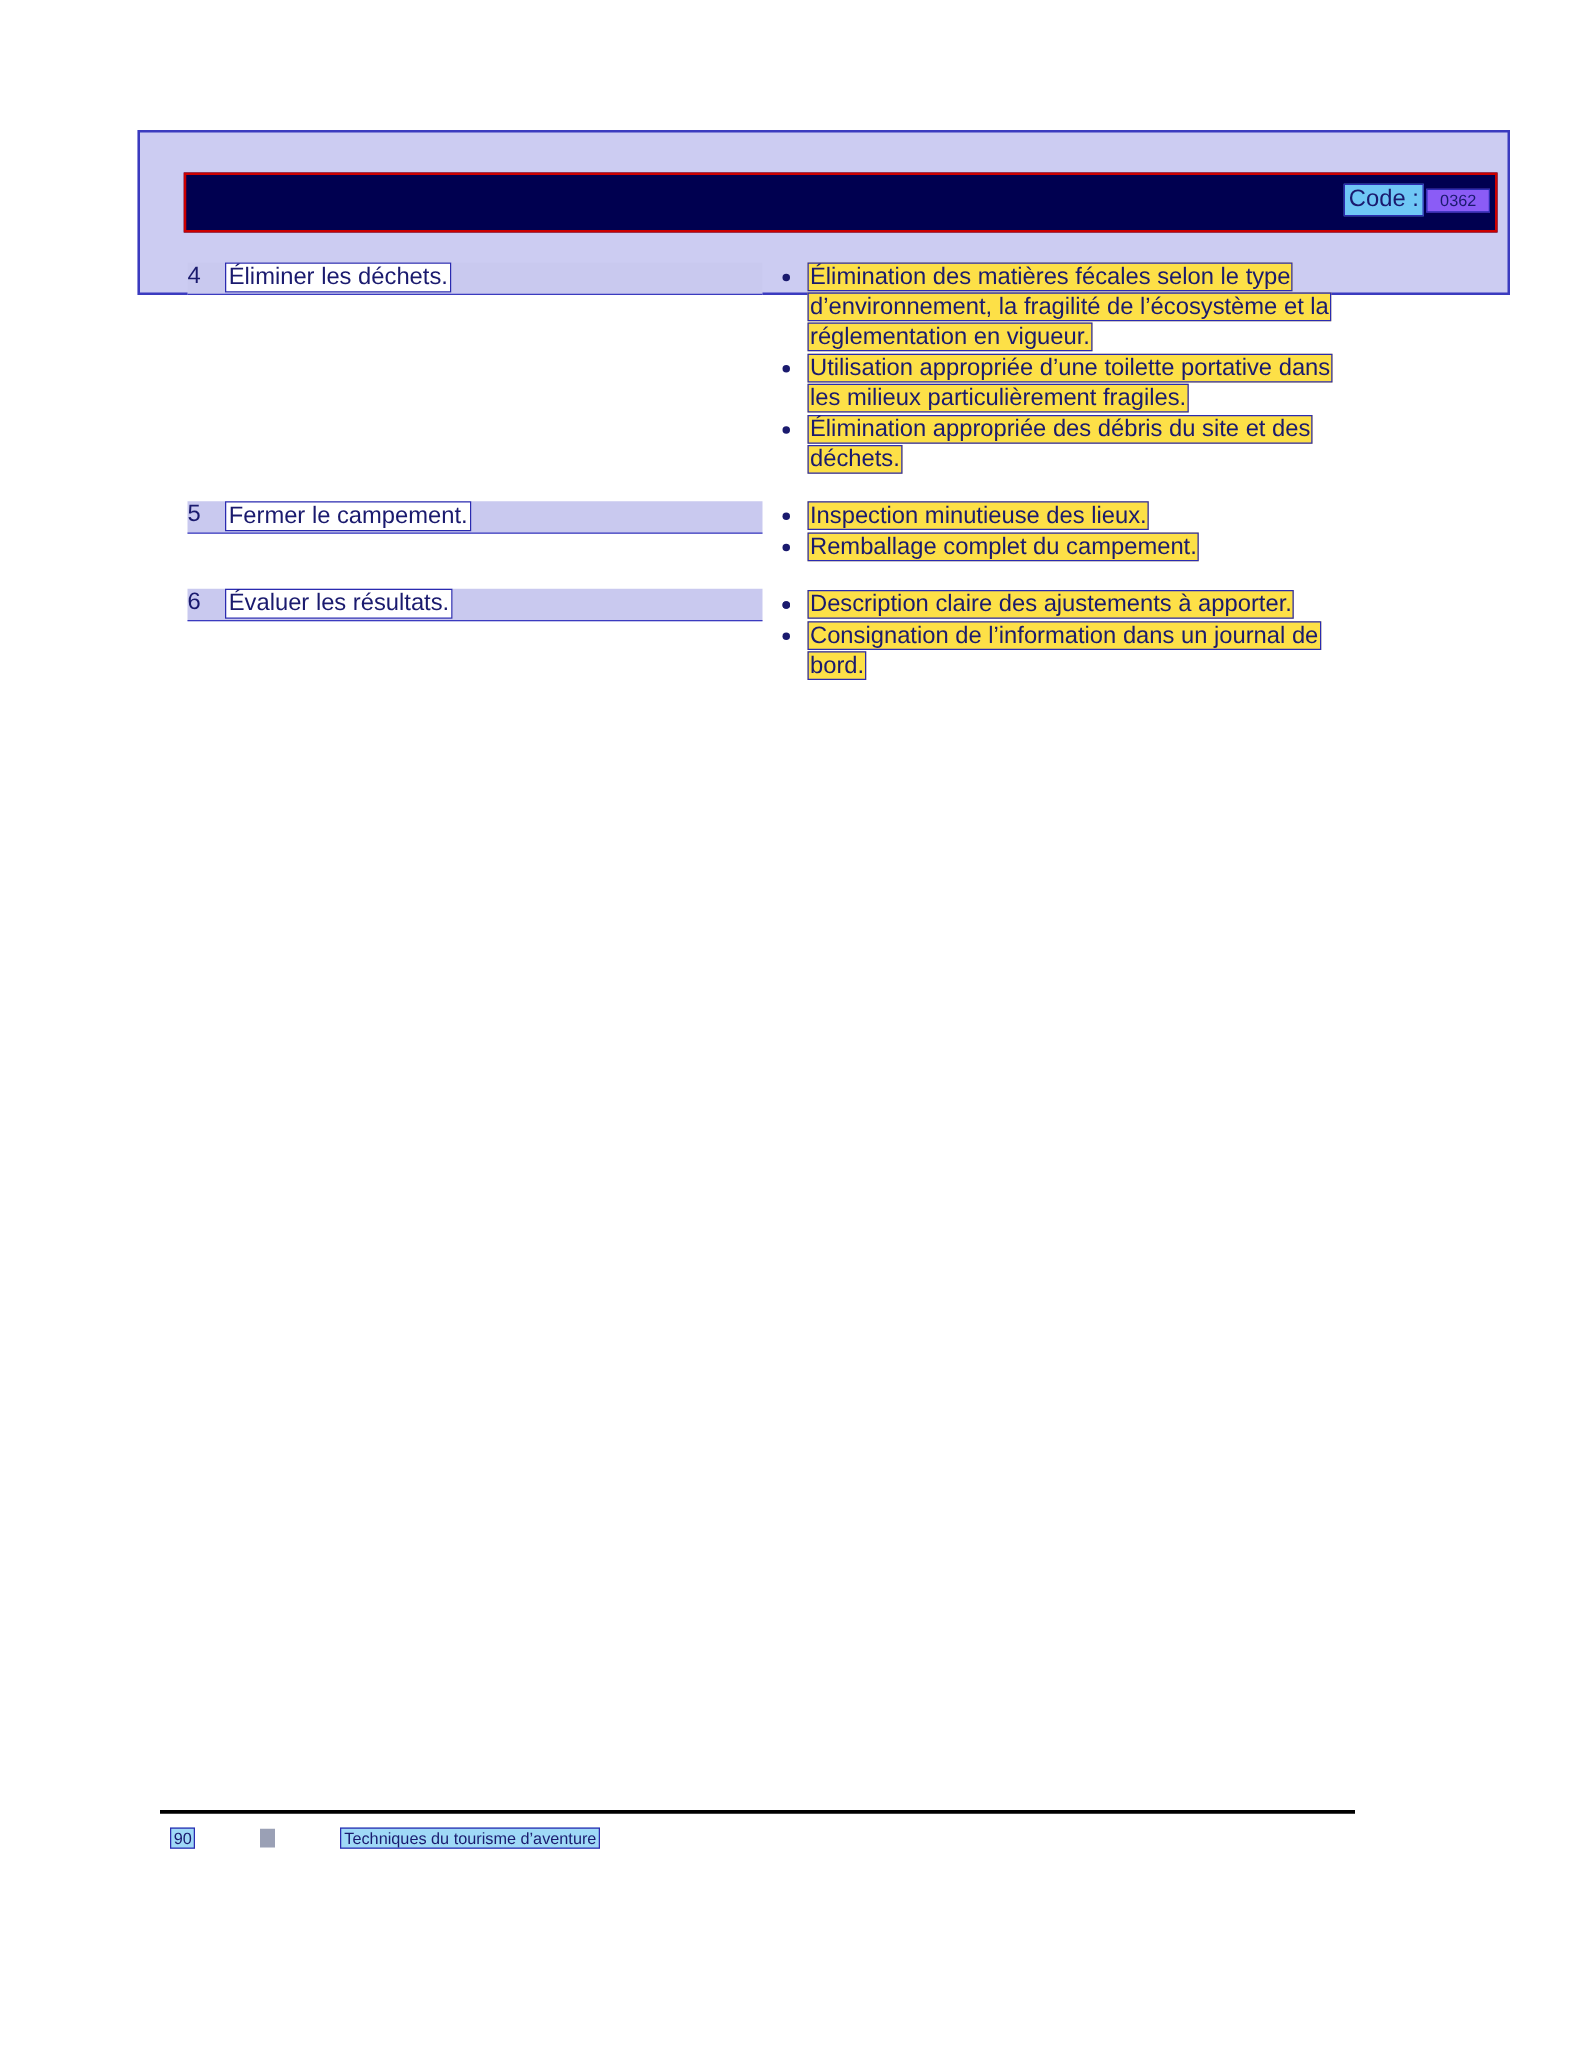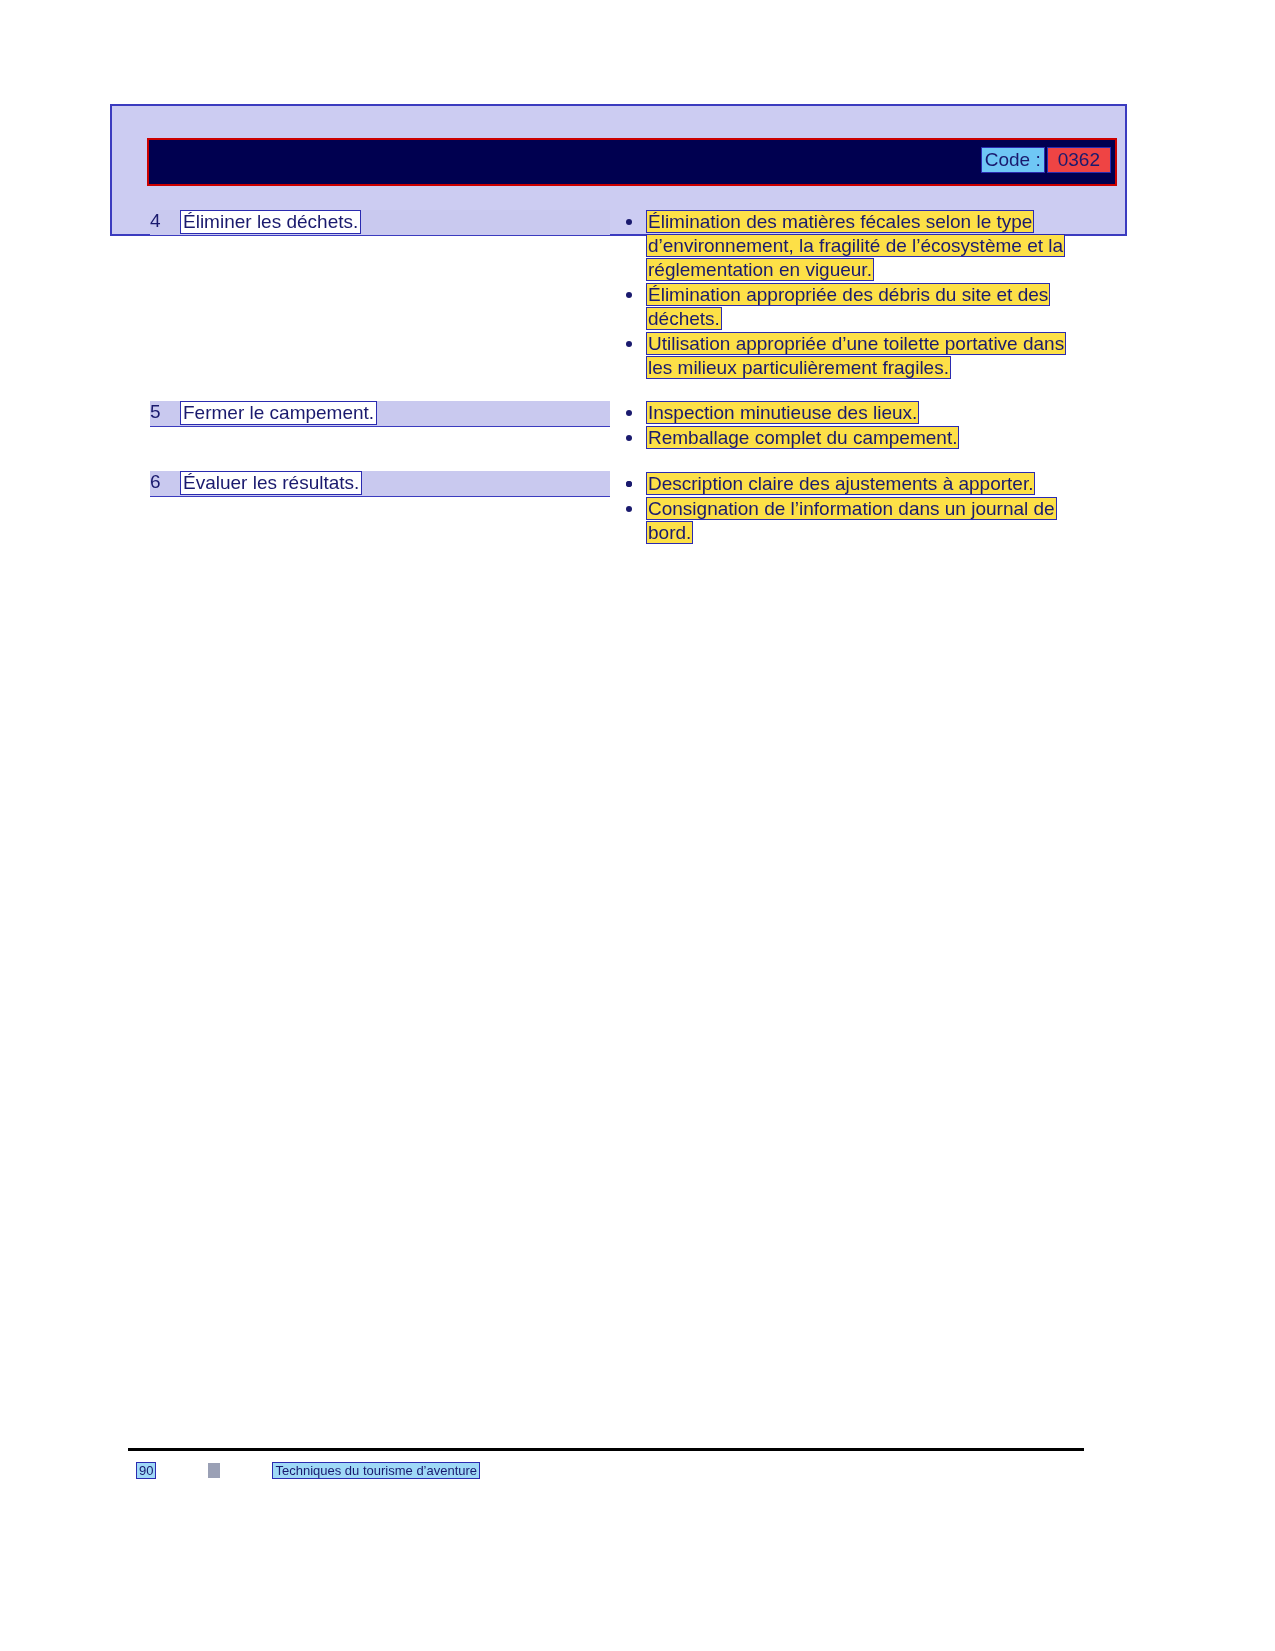--- a/index.html
+++ b/index.html
@@ -13,21 +13,21 @@
     position: relative;
     font-family: "Liberation Sans", sans-serif;
     color: #1a1a6e;
   }
 
   
   .header-frame {
     position: absolute;
     left: 110px;
     top: 104px;
-    width: 1017px;
+    width: 1098px;
     height: 132px;
     border: 2px solid #3b3bbf;
     background: #ccccf2;
     box-sizing: border-box;
   }
   .header-bar {
     position: absolute;
     left: 35px;
     top: 32px;
     right: 8px;
@@ -47,23 +47,23 @@
   .code-label {
     background: #6fc7f5;
     color: #1a1a6e;
     font-size: 19px;
     padding: 1px 3px;
     border: 1px solid #2b2bb0;
     margin-right: 2px;
     white-space: pre;
   }
   .code-value {
-    background: #ef4444;
-    color: #1a1a6e;
-    font-size: 19px;
+    background: #8b5cf6;
+    color: #1a1a6e;
+    font-size: 13px;
     padding: 1px 10px;
     border: 1px solid #2b2bb0;
     white-space: pre;
   }
 
   
   .table {
     position: absolute;
     left: 150px;
     top: 210px;
@@ -190,22 +190,22 @@
   <div class="row">
     <div class="col-left">
       <div class="task-line">
         <span class="task-num">4</span>
         <span class="task-text">Éliminer les déchets.</span>
       </div>
     </div>
     <div class="col-right">
       <ul class="bullets">
         <li><span class="dot"></span><span class="btext">Élimination des matières fécales selon le type d’environnement, la fragilité de l’écosystème et la réglementation en vigueur.</span></li>
+        <li><span class="dot"></span><span class="btext">Utilisation appropriée d’une toilette portative dans les milieux particulièrement fragiles.</span></li>
         <li><span class="dot"></span><span class="btext">Élimination appropriée des débris du site et des déchets.</span></li>
-        <li><span class="dot"></span><span class="btext">Utilisation appropriée d’une toilette portative dans les milieux particulièrement fragiles.</span></li>
       </ul>
     </div>
   </div>
 
   <div class="row">
     <div class="col-left">
       <div class="task-line">
         <span class="task-num">5</span>
         <span class="task-text">Fermer le campement.</span>
       </div>

